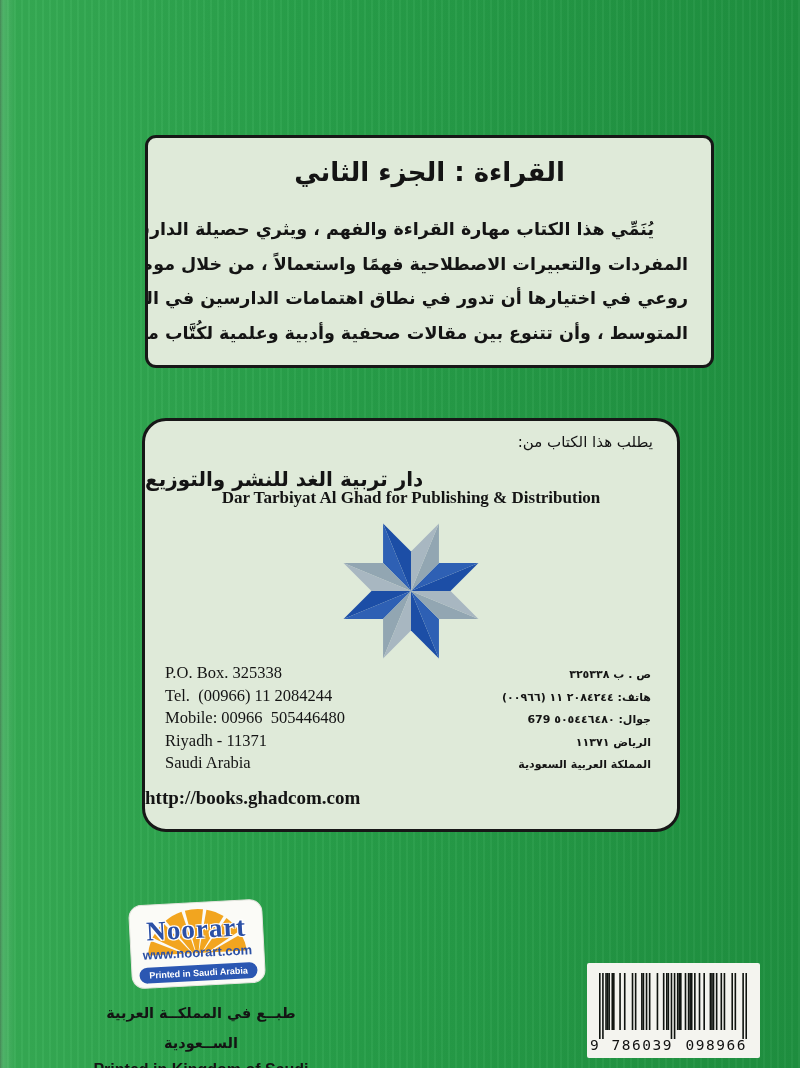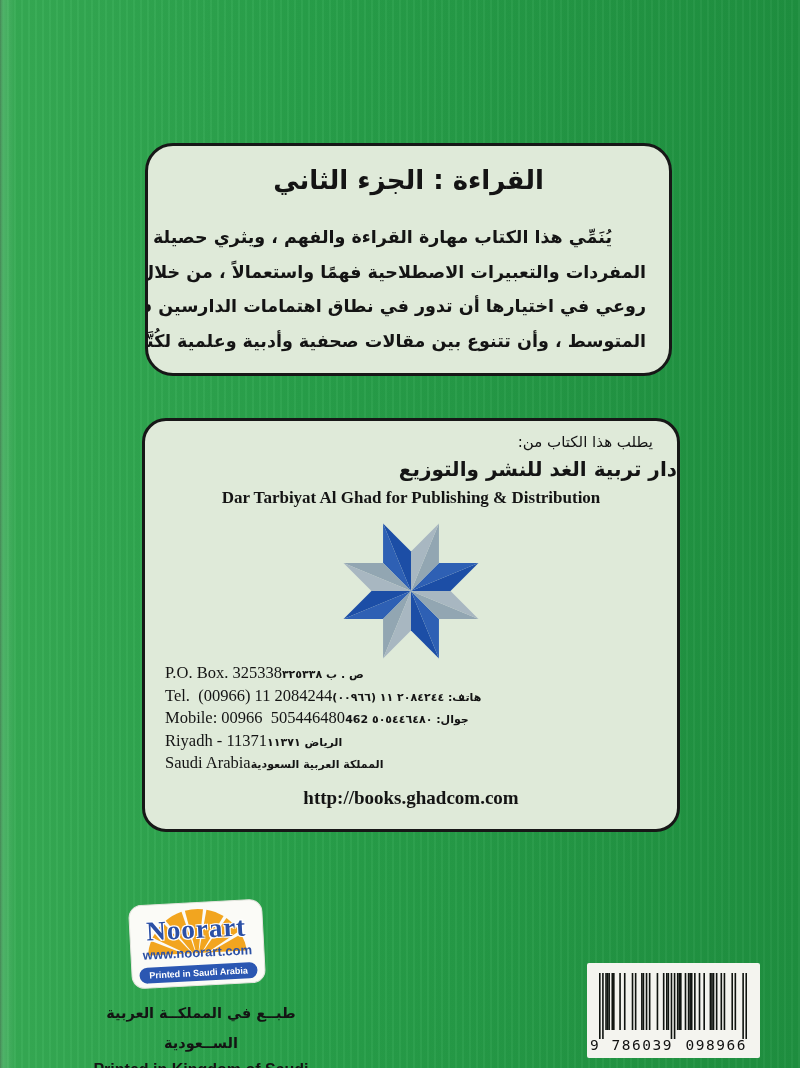--- a/index.html
+++ b/index.html
@@ -10,40 +10,40 @@
       linear-gradient(90deg, rgba(255,255,255,.16) 0px, rgba(255,255,255,0) 16px),
       linear-gradient(90deg, rgba(0,40,10,.45) 0px, rgba(0,40,10,0) 3px),
       repeating-linear-gradient(90deg, rgba(255,255,255,.03) 0 2px, rgba(0,0,0,.025) 2px 7px),
       linear-gradient(90deg, var(--green-light,#33aa52) 0%, var(--green,#28a04a) 38%, var(--green-dark,#1f9040) 100%);
   }
   .panel{
     position:absolute;background:var(--panel,#dfead9);
     border:3px solid #171717;box-sizing:border-box;overflow:hidden;
   }
   
-  #synopsis{left:145px;top:143px;width:527px;height:233px;border-radius:28px;}
+  #synopsis{left:145px;top:135px;width:569px;height:233px;border-radius:11px;}
   .syn-title{position:absolute;top:13px;left:0;right:0;text-align:center;
     direction:rtl;font-weight:700;font-size:26px;line-height:42px;}
   .syn-par{position:absolute;top:74px;left:23px;right:23px;direction:rtl;
     font-size:17.5px;font-weight:700;line-height:34.5px;}
   .syn-line{text-align:justify;text-align-last:justify;white-space:nowrap;}
   .syn-line.first{padding-right:34px;}
   
   #publisher{left:142px;top:418px;width:538px;height:414px;border-radius:24px;}
   .request{position:absolute;top:12px;right:24px;direction:rtl;font-size:15px;font-weight:400;}
-  .pub-ar{position:absolute;top:34px;left:0;right:0;text-align:right;direction:rtl;
+  .pub-ar{position:absolute;top:44px;left:0;right:0;text-align:left;direction:rtl;
     font-weight:700;font-size:20px;line-height:28px;}
   .pub-en{position:absolute;top:67px;left:0;right:0;text-align:center;
     font-family:"Liberation Serif",serif;font-weight:700;font-size:17px;}
   .star-wrap{position:absolute;top:94px;left:50%;transform:translateX(-50%);width:152px;height:152px;}
   .contact{position:absolute;top:242px;left:20px;right:26px;}
-  .c-row{display:flex;align-items:baseline;height:22.6px;}
+  .c-row{display:flex;justify-content:space-between;align-items:baseline;height:22.6px;}
   .c-en{direction:ltr;font-family:"Liberation Serif",serif;font-size:16.5px;white-space:pre;}
   .c-ar{direction:rtl;font-size:11px;font-weight:700;white-space:pre;}
-  .website{position:absolute;top:366px;left:0;right:0;text-align:center;
+  .website{position:absolute;top:366px;left:0;right:0;
     font-family:"Liberation Serif",serif;font-weight:700;font-size:19px;}
   
   #sticker{position:absolute;left:130px;top:902px;width:132px;height:82px;background:#fbfbf7;
     border-radius:13px;transform:rotate(-3deg);overflow:hidden;border:1px solid #e4e4de;}
   #sticker svg{position:absolute;top:2px;left:8px;}
   .brand{position:absolute;top:12px;left:0;right:0;text-align:center;
     font-family:"Liberation Serif",serif;font-weight:700;font-size:27px;line-height:28px;
     color:var(--noorart-blue,#2b50a5);letter-spacing:1px;
     text-shadow:1px 1px 0 #fff,-1px -1px 0 #fff,1px -1px 0 #fff,-1px 1px 0 #fff;}
   .sticker-url{position:absolute;top:42px;left:0;right:0;text-align:center;
@@ -107,21 +107,21 @@
     <div class="c-row">
       <div class="c-en">P.O. Box. 325338</div>
       <div class="c-ar">ص . ب ٣٢٥٣٣٨</div>
     </div>
     <div class="c-row">
       <div class="c-en">Tel.  (00966) 11 2084244</div>
       <div class="c-ar">هاتف: ٢٠٨٤٢٤٤ ١١ (٠٠٩٦٦)</div>
     </div>
     <div class="c-row">
       <div class="c-en">Mobile: 00966  505446480</div>
-      <div class="c-ar">جوال: ٥٠٥٤٤٦٤٨٠ 462</div>
+      <div class="c-ar">جوال: ٥٠٥٤٤٦٤٨٠ 679</div>
     </div>
     <div class="c-row">
       <div class="c-en">Riyadh - 11371</div>
       <div class="c-ar">الرياض ١١٣٧١</div>
     </div>
     <div class="c-row">
       <div class="c-en">Saudi Arabia</div>
       <div class="c-ar">المملكة العربية السعودية</div>
     </div>
   </div>

